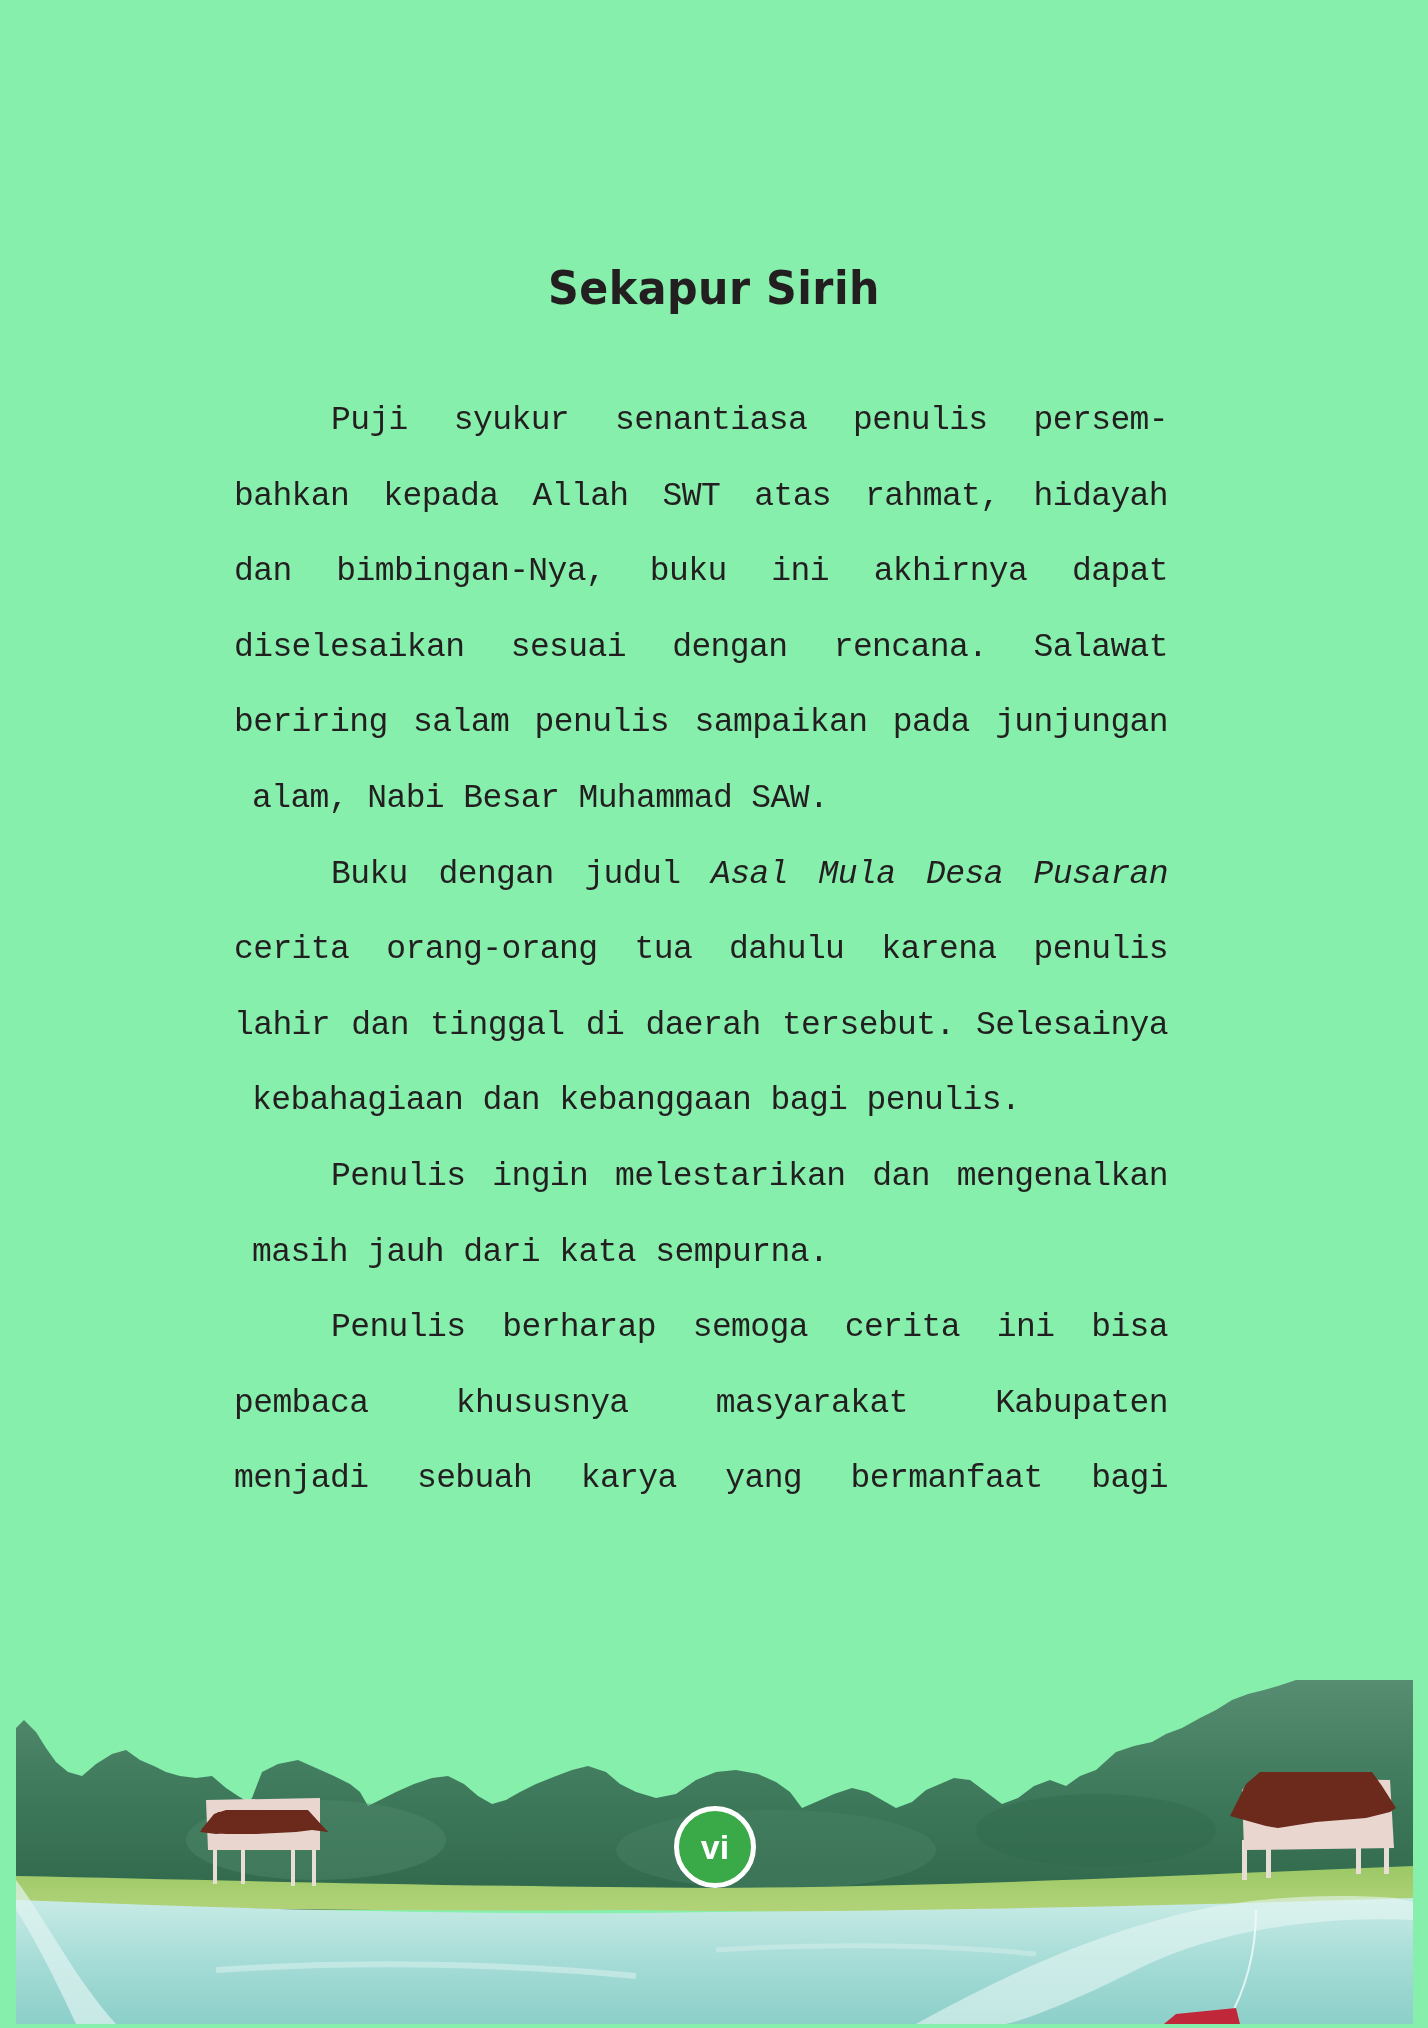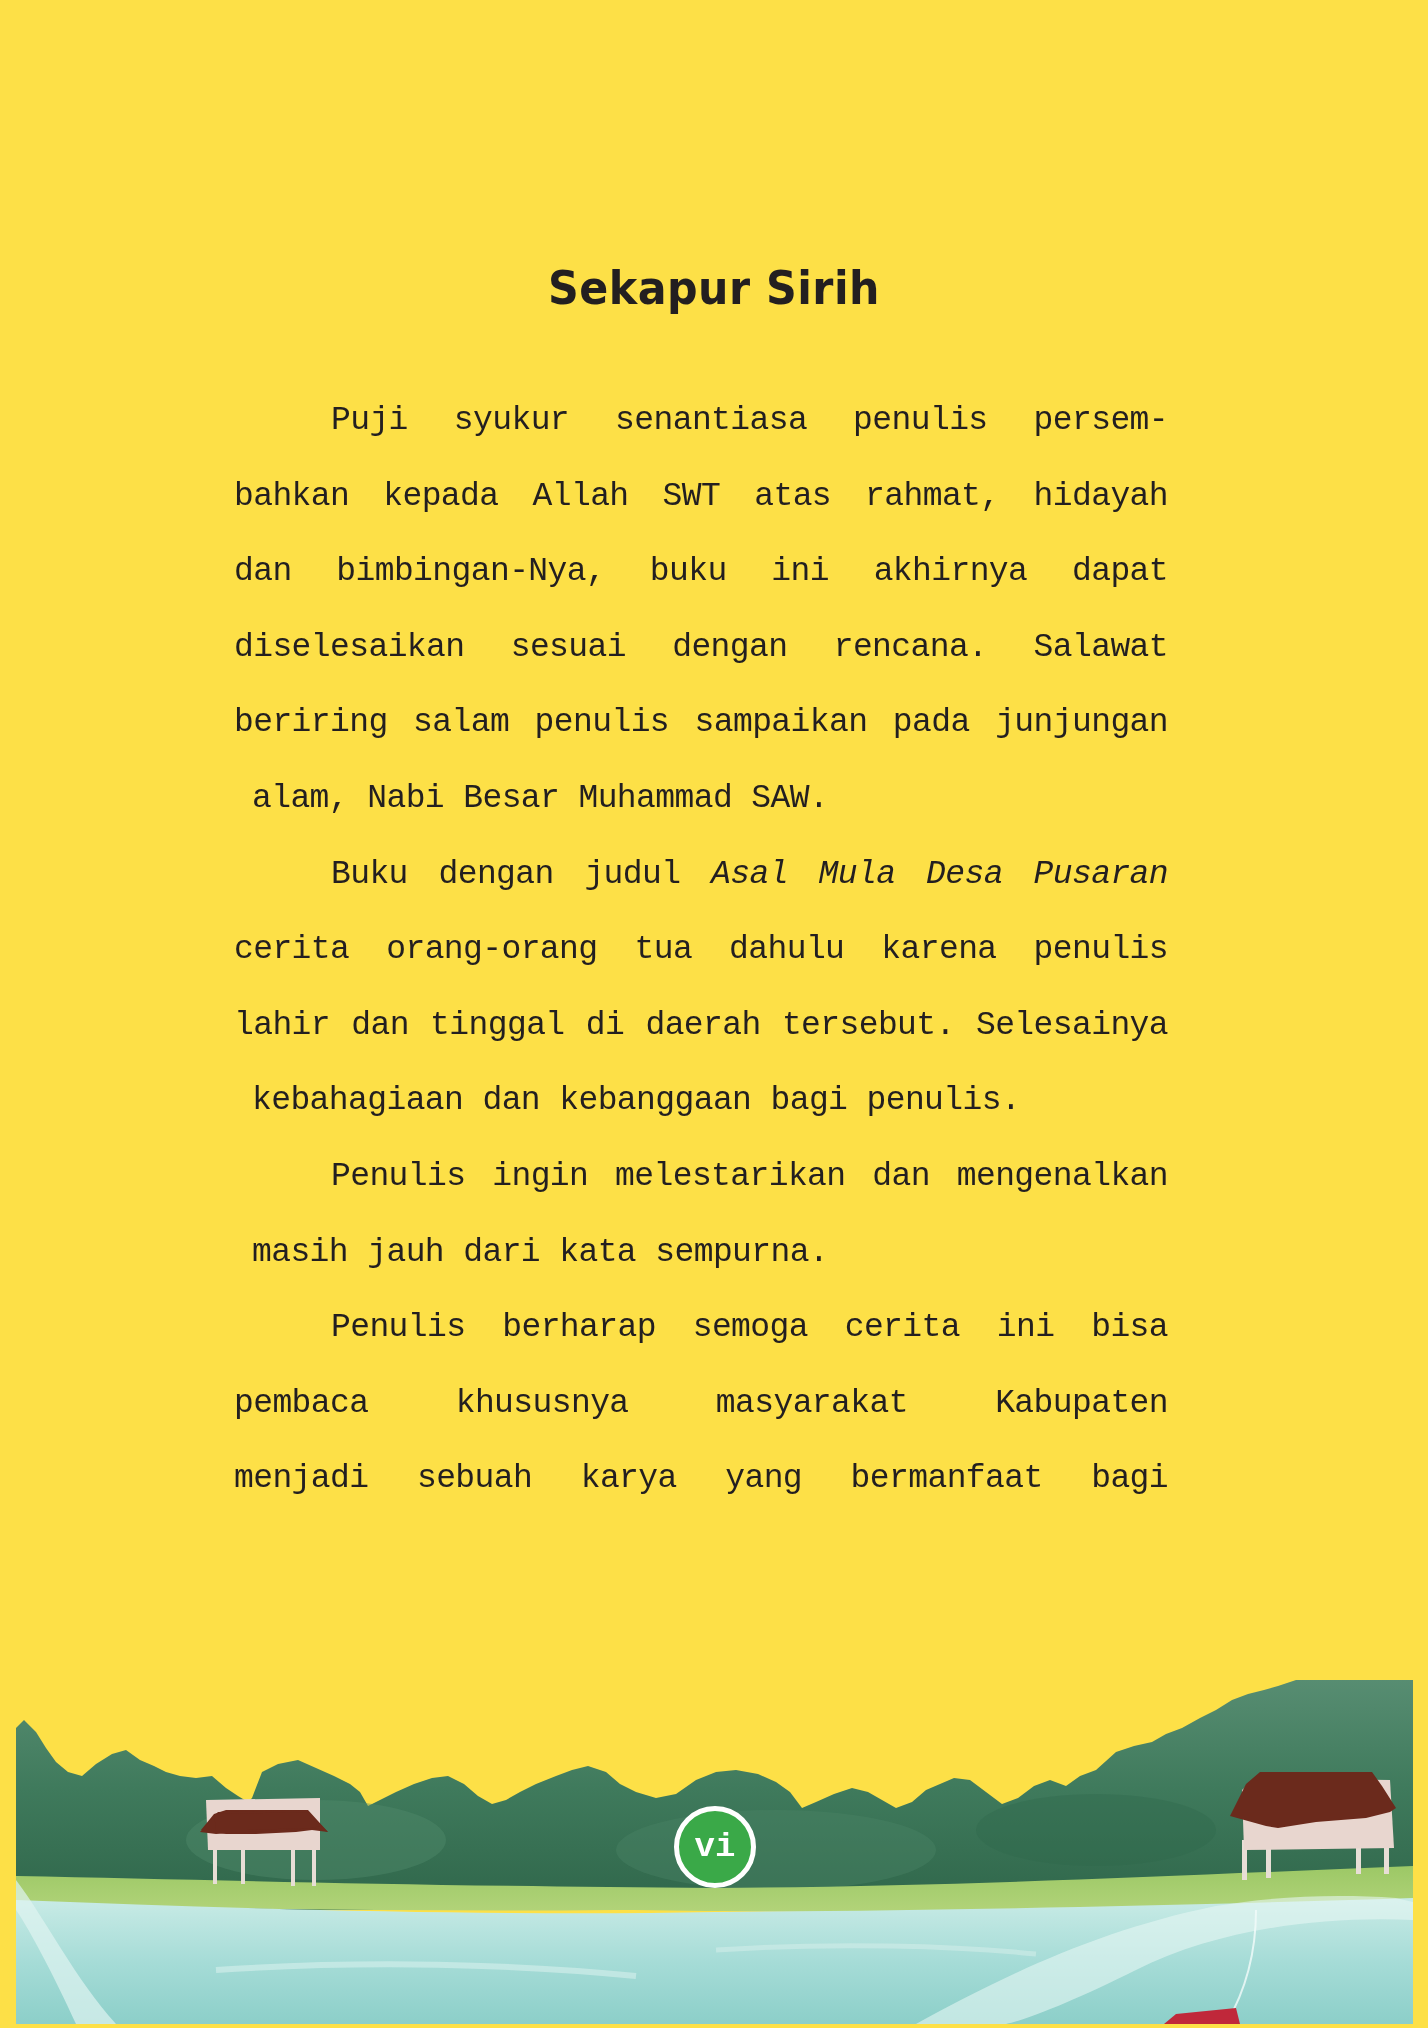--- a/index.html
+++ b/index.html
@@ -1,17 +1,17 @@
 <!DOCTYPE html>
 <html><head>
 <meta charset="utf-8">
 <style>
   html, body { margin: 0; padding: 0; background: #ffffff; }
   body { width: 1428px; height: 2028px; position: relative; overflow: hidden; }
-  .page { position: absolute; left: 0; top: 0; width: 1428px; height: 2028px; background: #fde047; }
+  .page { position: absolute; left: 0; top: 0; width: 1428px; height: 2028px; background: #86efac; }
   .title {
     position: absolute; left: 0; width: 1428px; top: 258px;
     text-align: center;
     font-family: "DejaVu Sans", sans-serif;
     font-weight: bold; font-size: 46px; color: #231f20;
     letter-spacing: 0.5px;
     line-height: 60px;
     transform: scaleX(0.93);
   }
   .body-text {
@@ -29,21 +29,21 @@
   .scene { position: absolute; left: 16px; top: 1680px; width: 1397px; height: 344px; }
   .scene svg { display: block; }
 
   .page-badge {
     position: absolute; left: 674px; top: 1806px; width: 72px; height: 72px;
     border-radius: 50%;
     background: #3aa948;
     border: 5px solid #ffffff;
     box-sizing: content-box;
     display: flex; align-items: center; justify-content: center;
-    font-family: Liberation Mono, monospace; font-weight: bold;
+    font-family: Liberation Sans, sans-serif; font-weight: bold;
     font-size: 34px; color: #ffffff;
   }
 </style>
 </head>
 <body>
 
 <div class="page">
 
   <div class="title">Sekapur Sirih</div>
 

